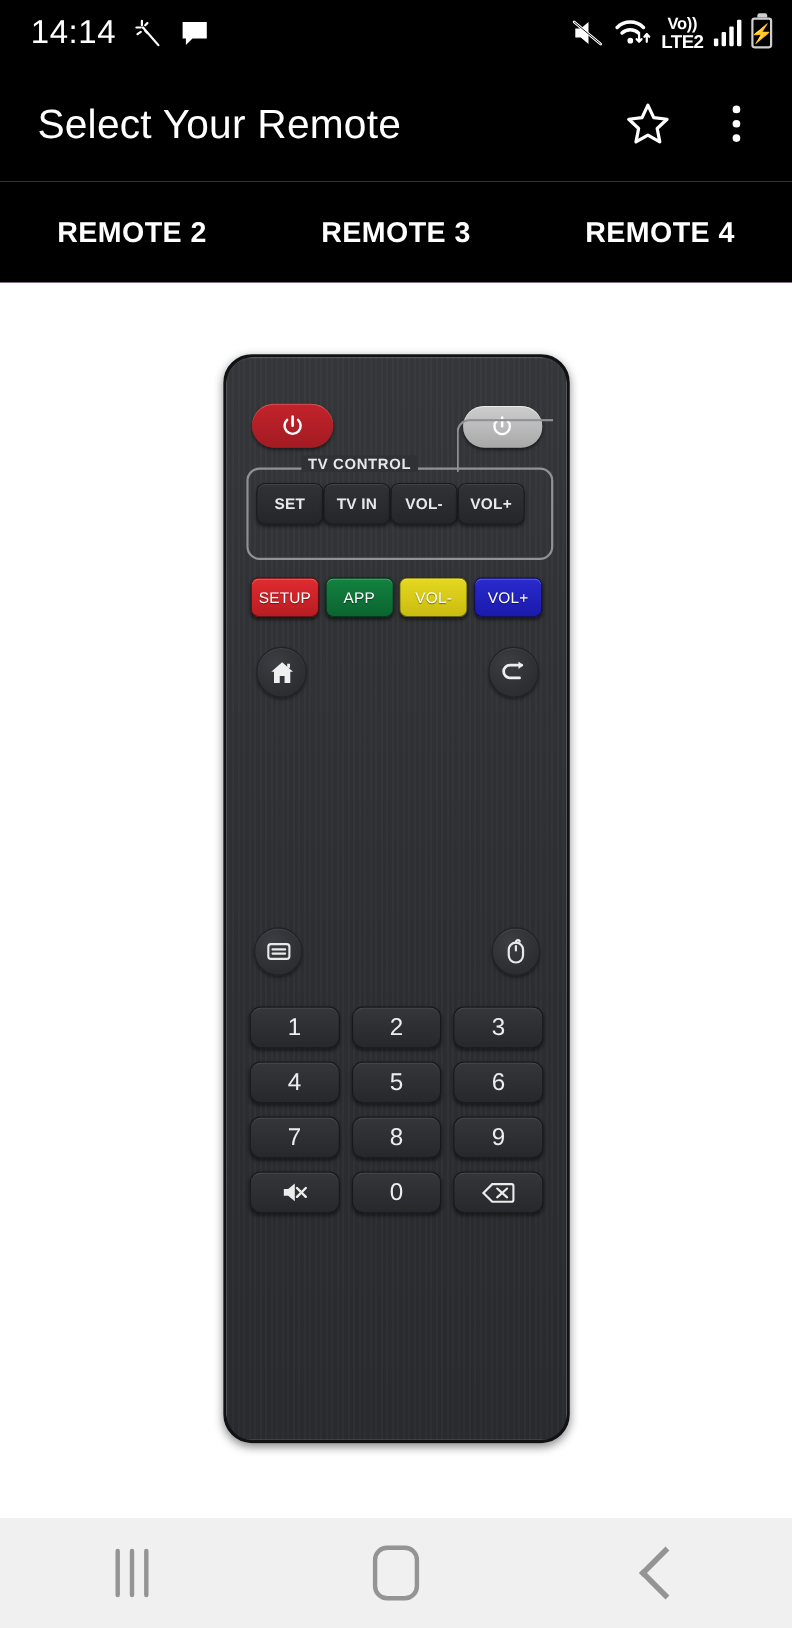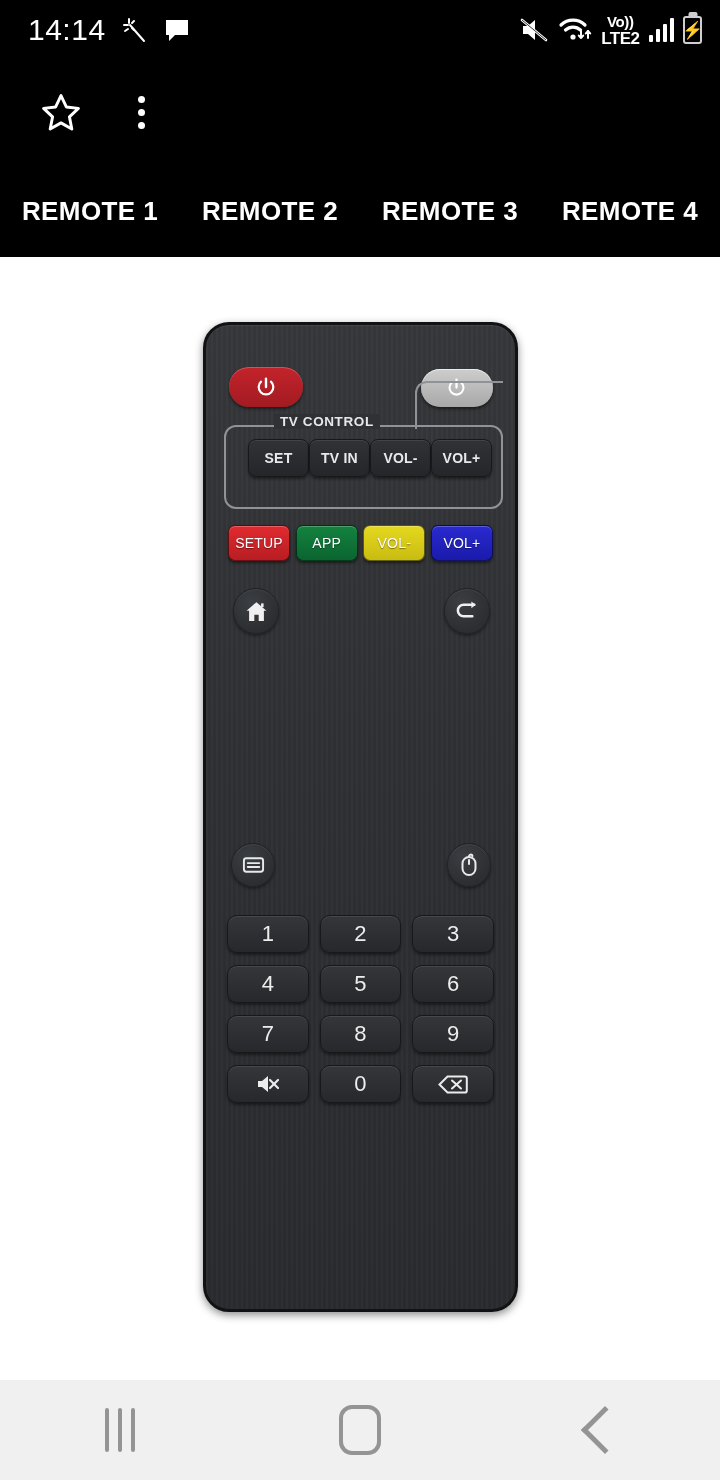--- a/index.html
+++ b/index.html
@@ -117,22 +117,22 @@
     border-left: 2px solid #8f9296; border-top: 2px solid #8f9296;
     border-top-left-radius: 12px; border-right: 0; border-bottom: 0;
   }
   .tvctl-label {
     position: absolute; left: 48px; top: -13px;
     background: #2f3134; padding: 0 6px;
     color: #e6e7e9; font-size: 13.5px; font-weight: 700; letter-spacing: 0.6px;
     white-space: nowrap;
   }
   .tvctl-buttons {
-    position: absolute; left: 20px; top: 12px; right: 7px;
-    display: flex; justify-content: center;
+    position: absolute; left: 7px; top: 12px; right: 7px;
+    display: flex; justify-content: flex-start;
   }
   .tvbtn {
     width: 61px; height: 38px; border-radius: 8px;
     background: linear-gradient(180deg,#303235 0%, #242629 100%);
     border: 1px solid #17181a;
     display: flex; align-items: center; justify-content: center;
     color: #e8e9ea; font-size: 14px; font-weight: 700; letter-spacing: 0.2px;
     box-shadow: inset 0 1px 0 rgba(255,255,255,0.09), 0 2px 3px rgba(0,0,0,0.45);
   }
 
@@ -286,38 +286,38 @@
           <i></i>
           <i></i>
       </span>
       <span class="battery">
         <span class="bolt">⚡</span>
       </span>
     </div>
   </div>
 
   <div class="appbar">
+    <div class="app-title">Select Your Remote</div>
     <div class="appbar-actions">
       <div class="star-btn">
         <svg width="44" height="44" viewBox="0 0 24 24">
           <path d="M12 2.5 l2.9 6.2 6.6 .8 -4.9 4.6 1.3 6.6 -5.9 -3.3 -5.9 3.3 1.3 -6.6 -4.9 -4.6 6.6 -.8 z" fill="none" stroke="#fff" stroke-width="1.6" stroke-linejoin="round"></path>
         </svg>
       </div>
       <div class="menu-btn">
         <span class="dots">
             <span></span>
             <span></span>
             <span></span>
           </span>
       </div>
     </div>
   </div>
 
   <div class="tabs">
-    <div class="tab">REMOTE 1</div>
     <div class="tab">REMOTE 2</div>
     <div class="tab">REMOTE 3</div>
     <div class="tab">REMOTE 4</div>
   </div>
 
   <div class="content">
 
     <div class="remote">
 
       <div class="power-row rel">

